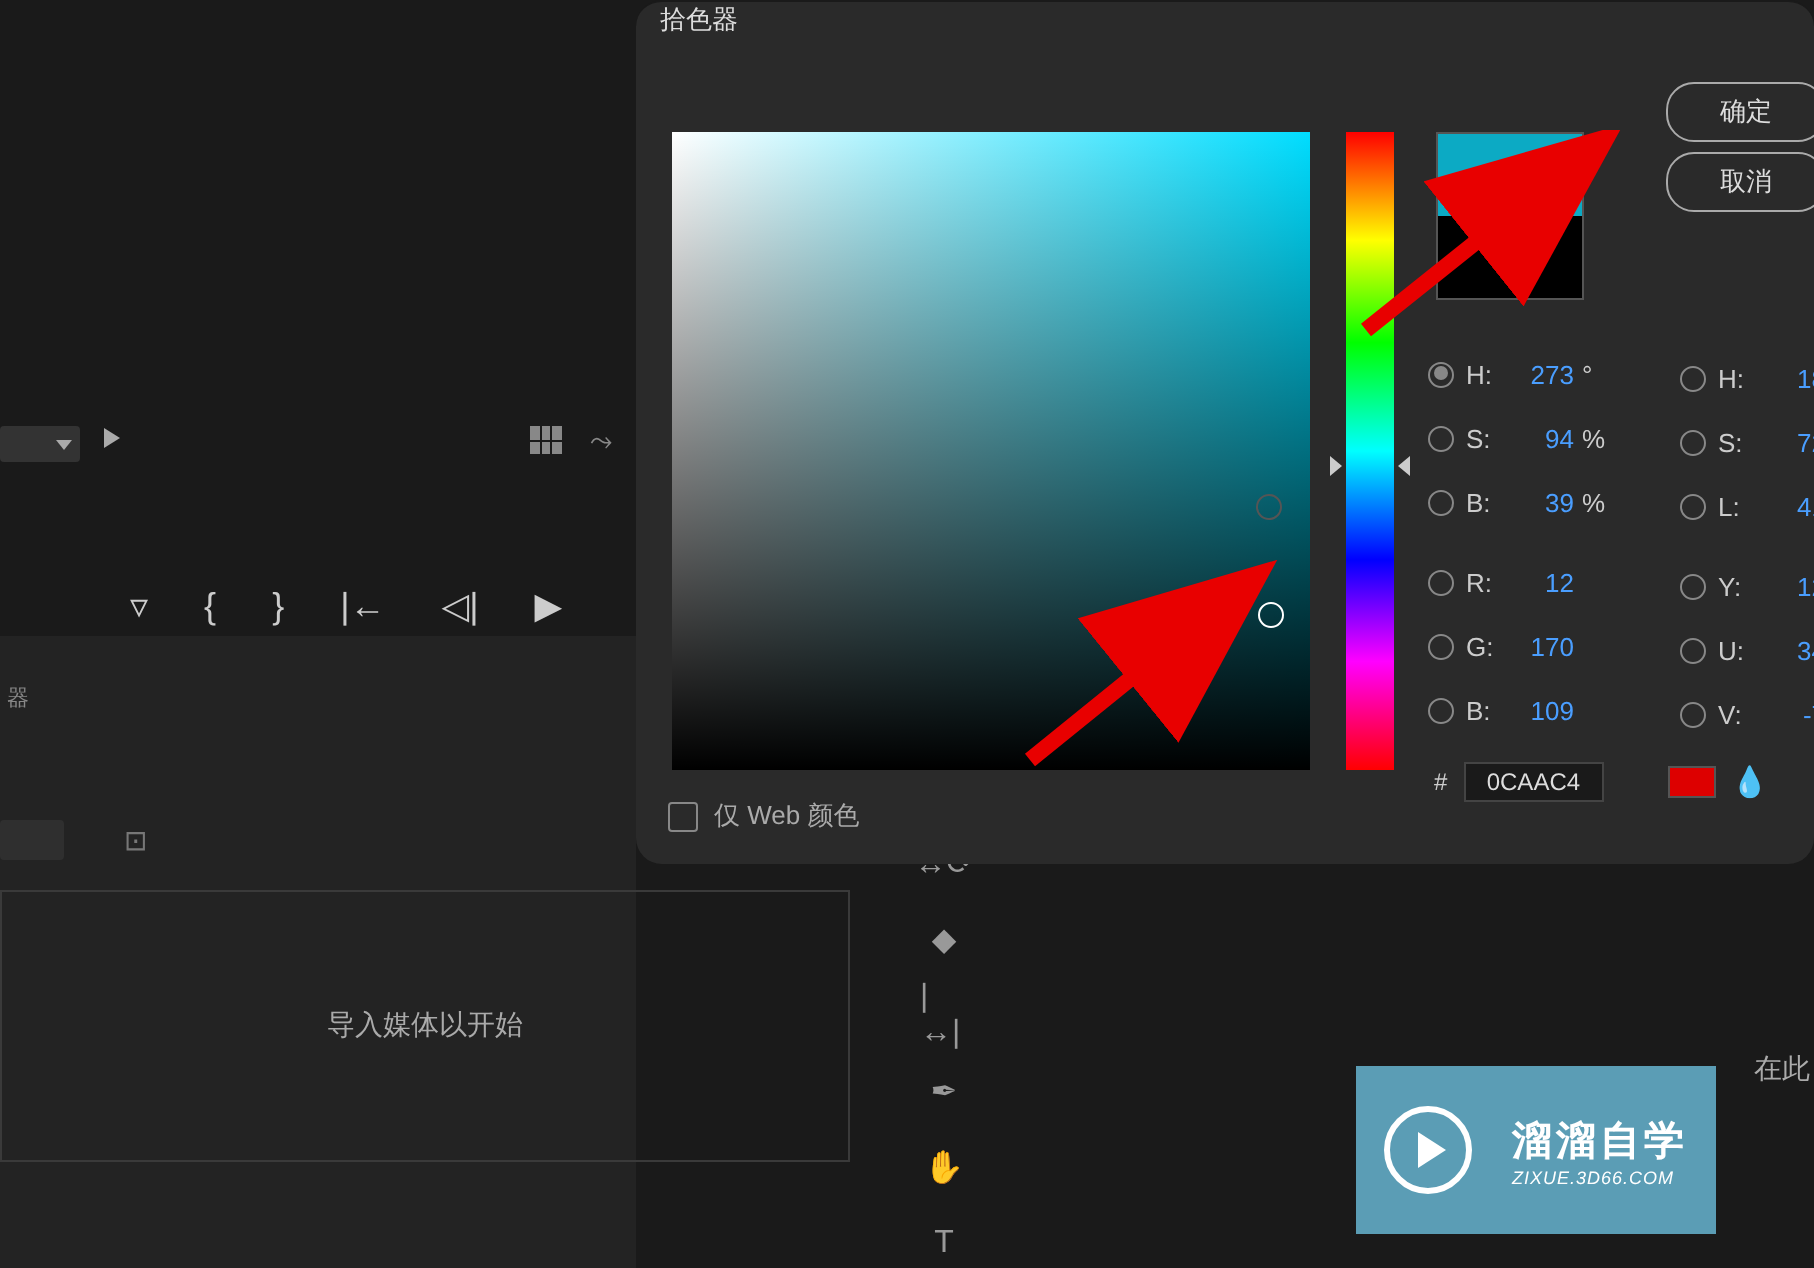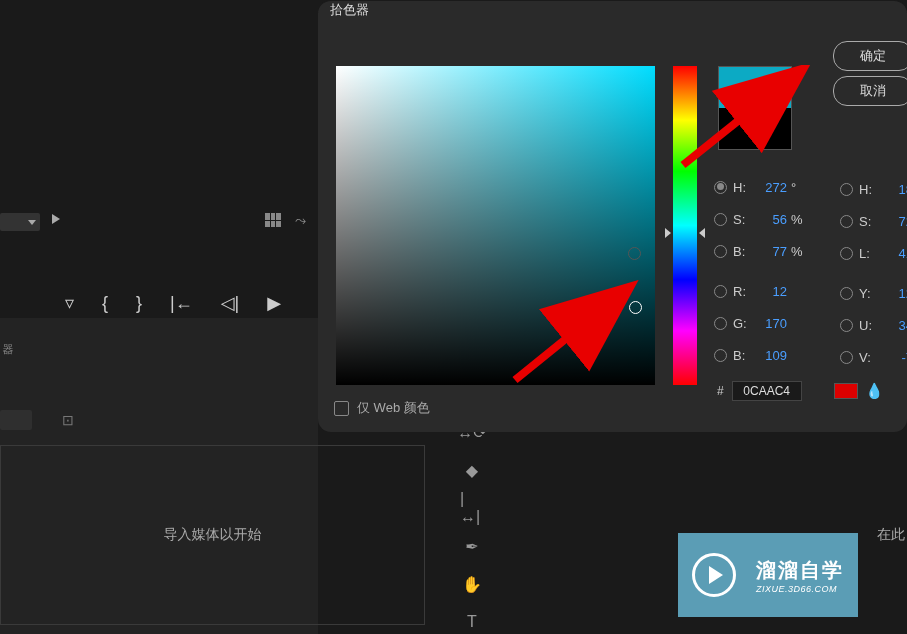--- a/index.html
+++ b/index.html
@@ -129,21 +129,21 @@
       margin-left: 30px;
       color: #777;
       font-size: 14px;
     }
     
     .import-panel {
       position: absolute;
       left: 0;
       top: 445px;
       width: 425px;
-      height: 180px;
+      height: 136px;
       border: 1px solid #3a3a3a;
       display: flex;
       align-items: center;
       justify-content: center;
       color: #aaa;
       font-size: 14px;
     }
     
     
     .tools-strip {
@@ -473,33 +473,33 @@
     <div class="old-c"></div>
   </div>
 
   <button class="btn btn-ok">确定</button>
   <button class="btn btn-cancel">取消</button>
 
   <div class="color-values">
     <div class="val-row">
       <span class="radio filled"></span>
       <span class="val-label">H:</span>
-      <span class="val-num">272</span>
+      <span class="val-num">273</span>
       <span class="val-unit">°</span>
     </div>
     <div class="val-row">
       <span class="radio"></span>
       <span class="val-label">S:</span>
-      <span class="val-num">56</span>
+      <span class="val-num">94</span>
       <span class="val-unit">%</span>
     </div>
     <div class="val-row">
       <span class="radio"></span>
       <span class="val-label">B:</span>
-      <span class="val-num">77</span>
+      <span class="val-num">39</span>
       <span class="val-unit">%</span>
     </div>
     <div style="height:8px"></div>
     <div class="val-row">
       <span class="radio"></span>
       <span class="val-label">R:</span>
       <span class="val-num">12</span>
     </div>
     <div class="val-row">
       <span class="radio"></span>

